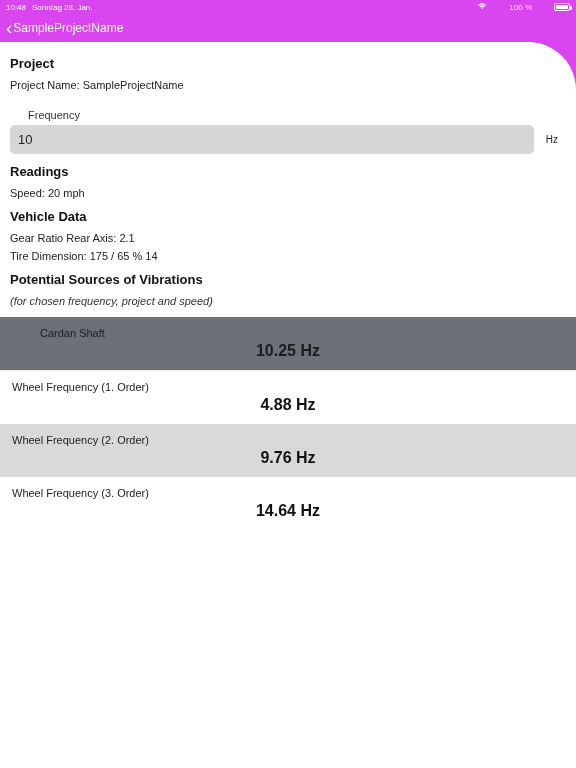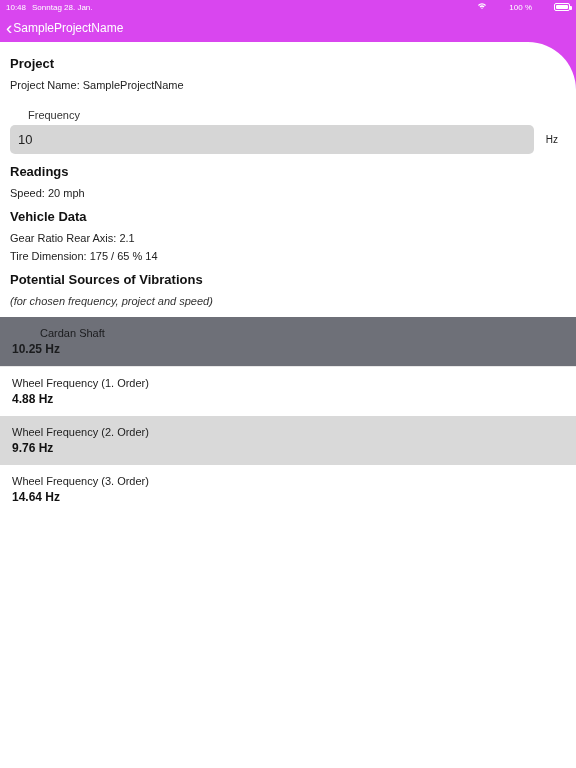--- a/index.html
+++ b/index.html
@@ -17,21 +17,21 @@
     h2:first-child { margin-top: 0; }
     .line { font-size: 11px; color: #222; margin-bottom: 6px; }
     .subtle { font-size: 11px; color: #333; margin-bottom: 10px; font-style: italic; }
     .freq-label { font-size: 11px; color: #333; margin-top: 18px; margin-left: 18px; margin-bottom: 4px; }
     .freq-row { display: flex; align-items: center; gap: 6px; margin-bottom: 6px; }
     .freq-input { flex: 1; background: #d6d6d6; border: none; border-radius: 5px; padding: 7px 8px; font-size: 13px; color: #222; outline: none; }
     .freq-unit { font-size: 10px; color: #222; width: 18px; text-align: right; }
     .source-list { width: 100%; }
     .source-row { padding: 10px 12px; }
     .source-name { font-size: 11px; color: #222; margin-bottom: 3px; }
-    .source-val { font-size: 12px; font-weight: 600; color: #111; }
+    .source-val { font-size: 16px; font-weight: 600; color: #111; text-align: center; }
     .row-highlight { background: #6e7078; }
     .row-highlight .source-name { color: #1b1c1e; margin-left: 28px; }
     .row-highlight .source-val { color: #1b1c1e; }
     .row-alt { background: #d9d9d9; }
     .divider { height: 1px; background: #e8e8e8; }
     .wifi-icon { display:inline-block; }
     .battery-icon { width: 16px; height: 8px; border: 1px solid #fff; border-radius: 2px; position: relative; display: inline-block; }
     .battery-icon::after { content:""; position:absolute; right:-3px; top:2px; width:2px; height:4px; background:#fff; border-radius:0 1px 1px 0; }
     .battery-fill { position:absolute; left:1px; top:1px; bottom:1px; right:1px; background:#fff; border-radius:1px; }
   </style>

